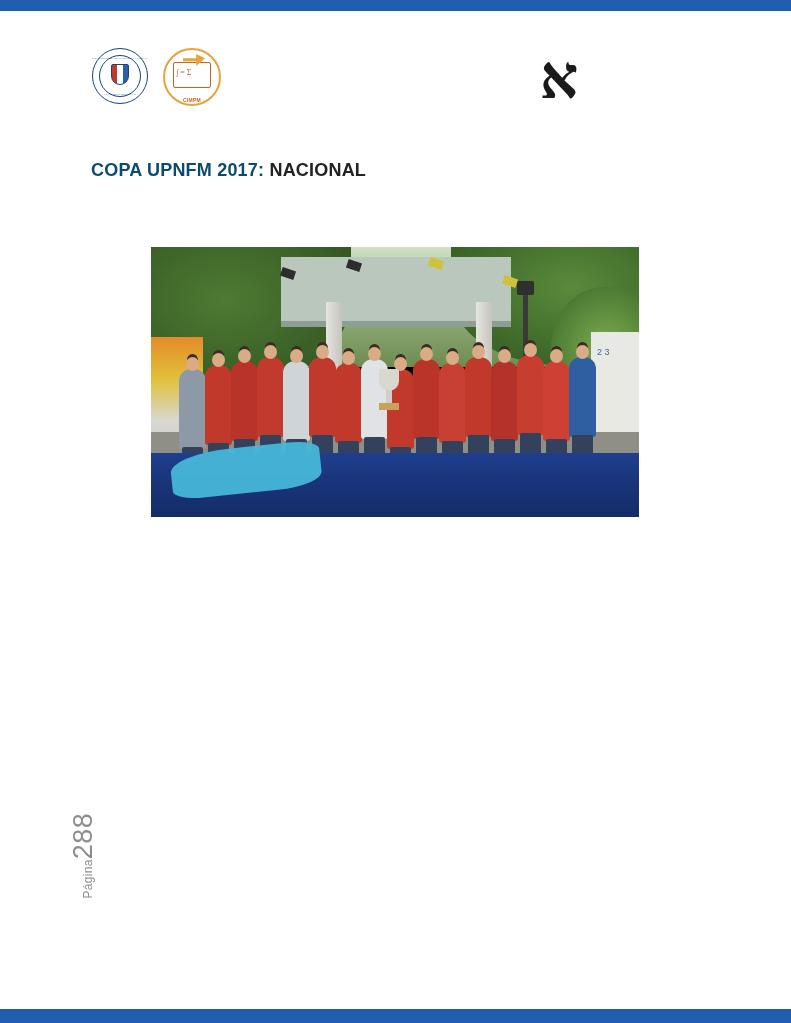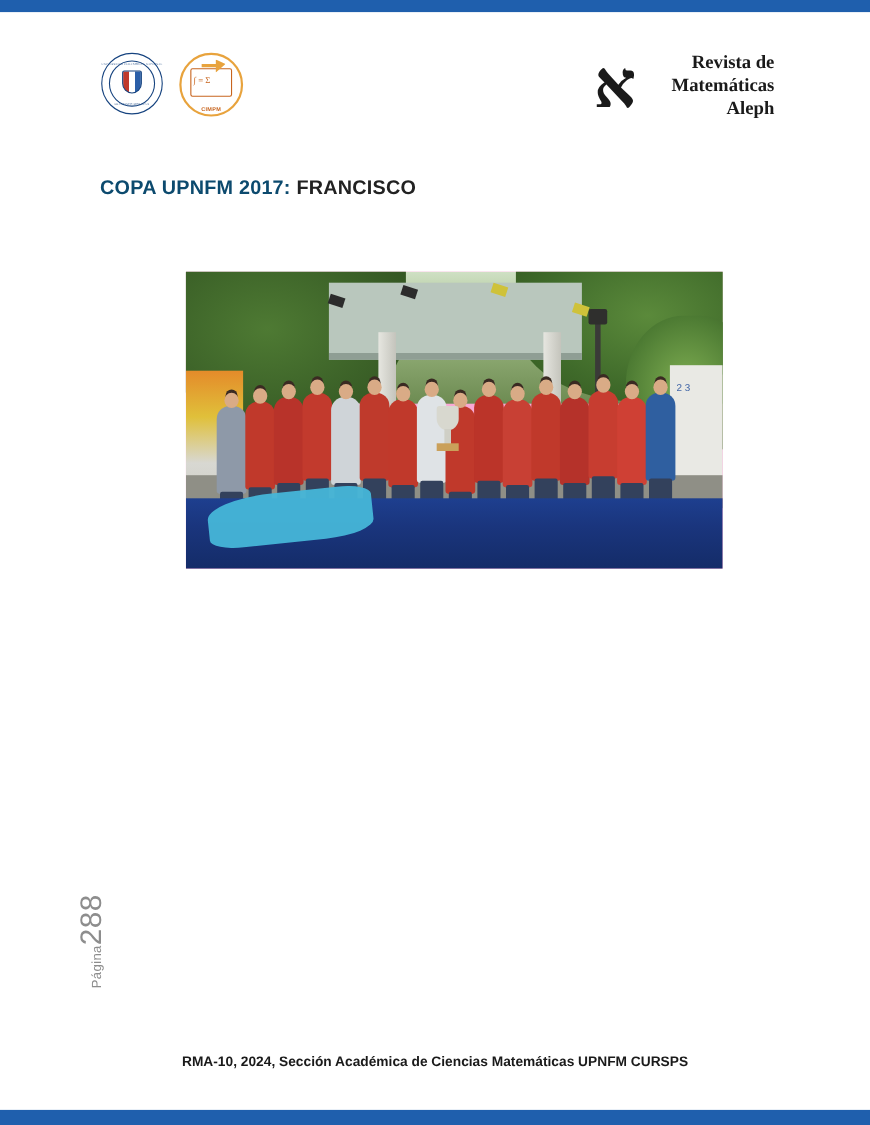--- a/index.html
+++ b/index.html
@@ -202,26 +202,26 @@
     top: 184px;
     width: 590px;
     font-size: 13.5px;
     line-height: 28px;
     color: #2b2b2b;
   }
 
   
   .photo {
     position: absolute;
-    left: 169px;
+    left: 151px;
     top: 247px;
     width: 488px;
     height: 270px;
     overflow: hidden;
-    background: #f9a8d4;
+    background: #000000;
   }
   .photo .sky {
     position: absolute; left: 0; top: 0; width: 488px; height: 120px;
     background: linear-gradient(180deg, #cfe0c4 0%, #9fba84 40%, #6d8b52 100%);
   }
   .photo .foliage-l {
     position: absolute; left: -10px; top: -8px; width: 210px; height: 150px;
     background: radial-gradient(ellipse at 40% 40%, #4e7a33 0%, #3c6228 55%, #2f4f20 100%);
     border-radius: 0 0 60% 40%;
   }
@@ -371,31 +371,26 @@
     <div class="logo-cimpm">
       <div class="ring"></div>
       <div class="inner-box"></div>
       <div class="arrow"></div>
       <div class="formula">∫ = Σ</div>
       <div class="caption">CIMPM</div>
     </div>
 
     <div class="logo-aleph">
       <div class="glyph">א</div>
-      <div class="words">
-        <div class="w1">Revista de</div>
-        <div class="w2">Matemáticas</div>
-        <div class="w3">Aleph</div>
-      </div>
     </div>
 
   </div>
 
   <h1 class="title">
-    <span class="t1">COPA UPNFM 2017:</span><span class="t2"> FRANCISCO</span>
+    <span class="t1">COPA UPNFM 2017:</span><span class="t2"> NACIONAL</span>
   </h1>
 
 
   <div class="photo">
     <div class="sky"></div>
     <div class="foliage-l"></div>
     <div class="foliage-r"></div>
     <div class="palm"></div>
     <div class="canopy"></div>
     <div class="pillar-l"></div>
@@ -484,16 +479,15 @@
     <div class="trophy-base"></div>
 
     <div class="drape"></div>
     <div class="drape-sash"></div>
   </div>
 
   <div class="page-num">
     <span class="lbl">Página</span><span class="num">288</span>
   </div>
 
-  <div class="footer">RMA-10, 2024, Sección Académica de Ciencias Matemáticas UPNFM CURSPS</div>
 
   <div class="rule-bottom"></div>
 </div>
 
 </body></html>

